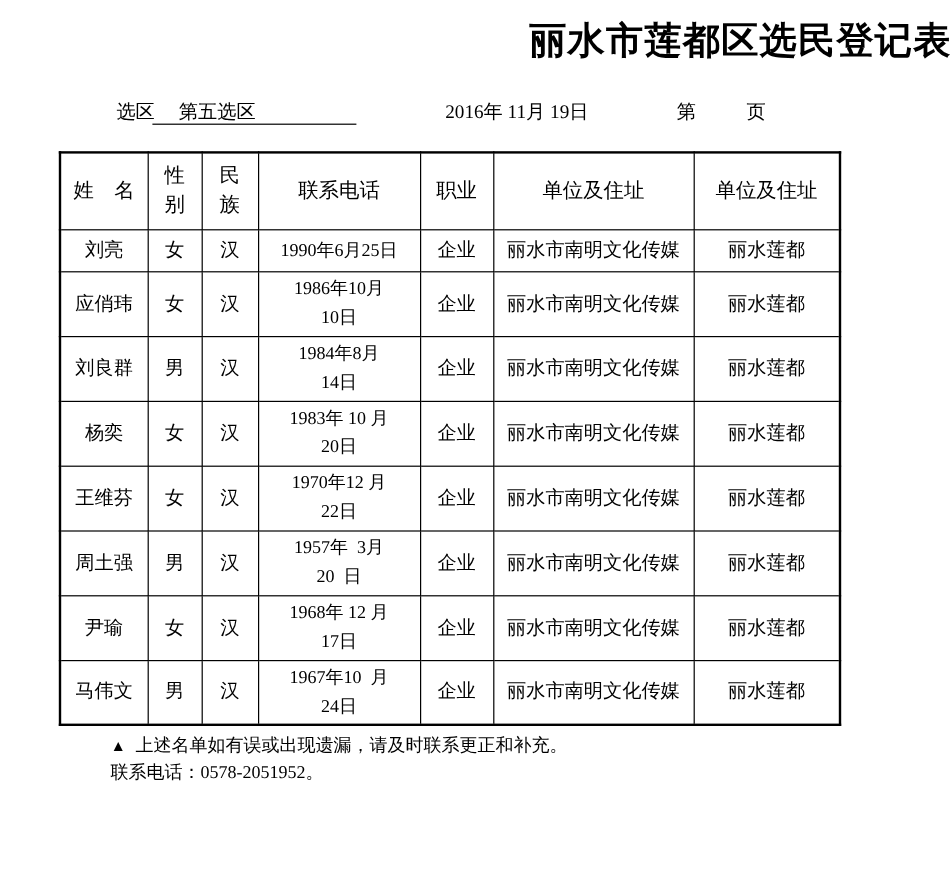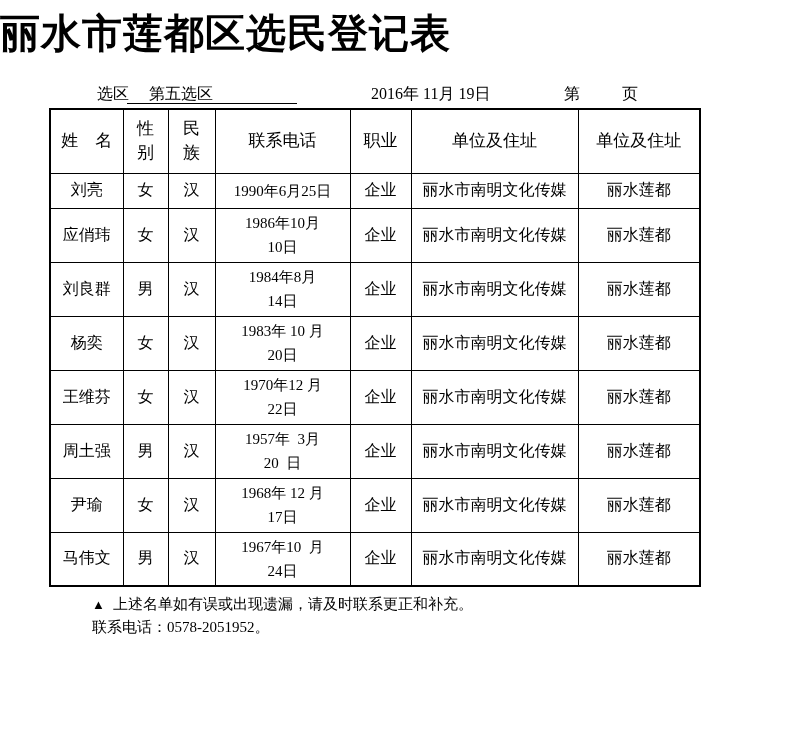--- a/index.html
+++ b/index.html
@@ -13,22 +13,22 @@
     overflow: hidden;
   }
   .page {
     position: relative;
     width: 793px;
     height: 736px;
   }
   .doc-title {
     margin: 0;
     padding-top: 16px;
-    text-align: left;
-    font-size: 40px;
+    text-align: right;
+    font-size: 31px;
     font-weight: bold;
     letter-spacing: 1px;
     line-height: 36px;
   }
   .meta-row {
     position: relative;
     height: 24px;
     margin-top: 31px;
     font-size: 16px;
     line-height: 22px;
@@ -45,21 +45,21 @@
     box-sizing: border-box;
   }
   .meta-date  { position: absolute; left: 371px; top: 0; }
   .meta-page-prefix { position: absolute; left: 564px; top: 0; }
   .meta-page-suffix { position: absolute; left: 622px; top: 0; }
 
   table.voter-table {
     border-collapse: collapse;
     table-layout: fixed;
     margin-left: 49px;
-    margin-top: 1px;
+    margin-top: 19px;
     width: 650px;
     border: 2px solid #000;
   }
   .voter-table th, .voter-table td {
     border: 1px solid #000;
     text-align: center;
     vertical-align: middle;
     padding: 0 2px;
     font-weight: normal;
     overflow: hidden;

